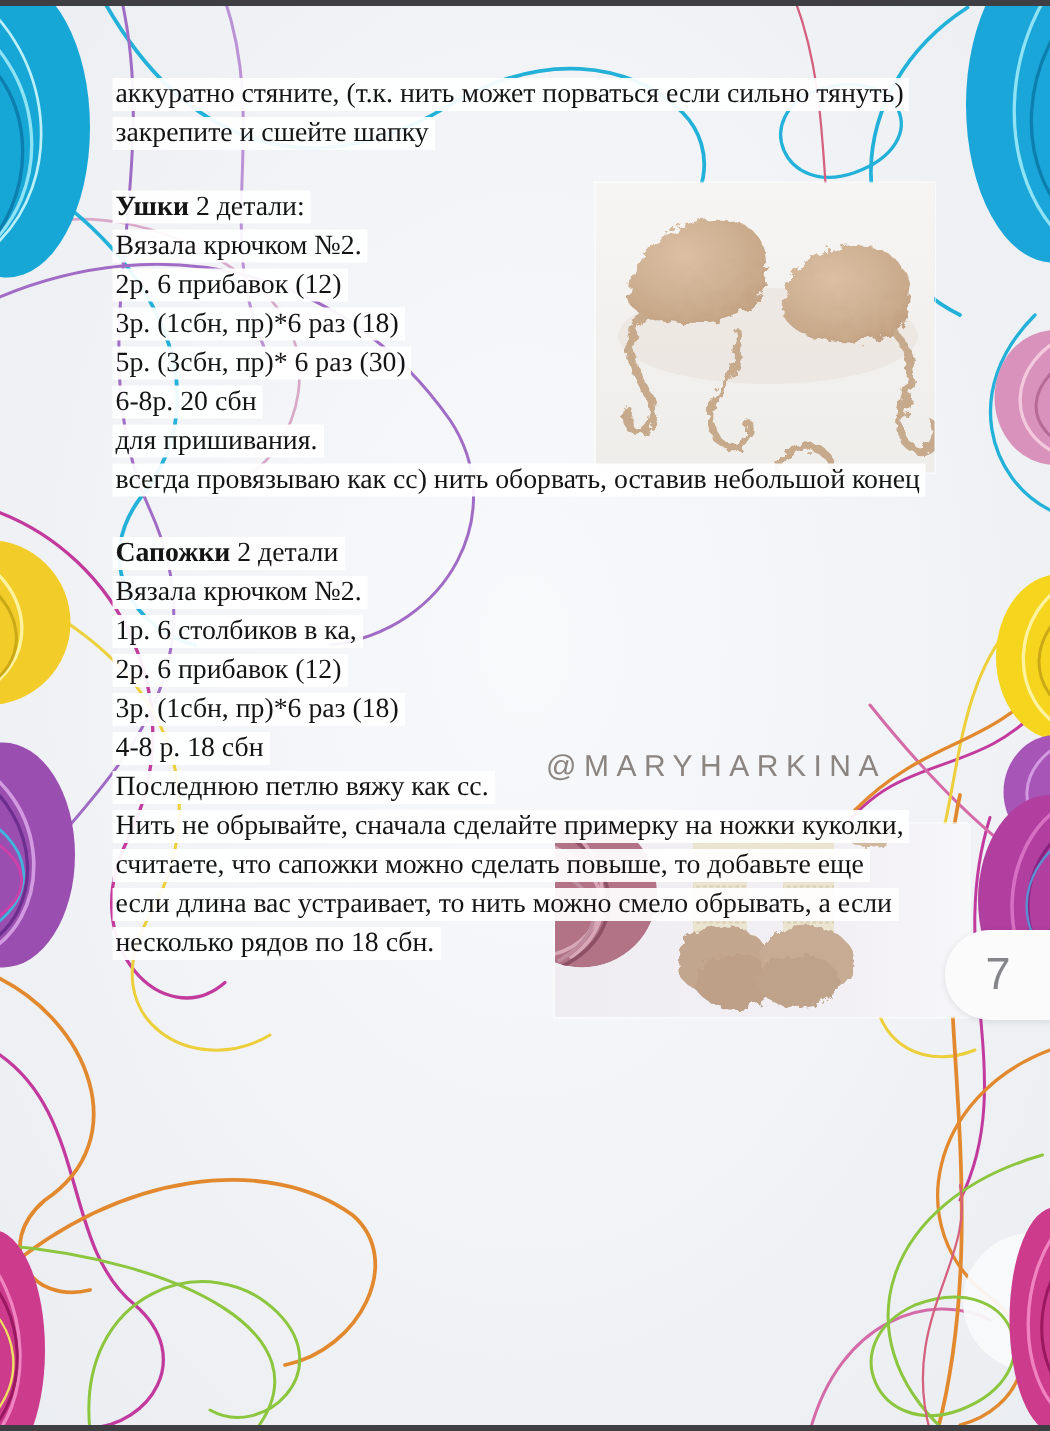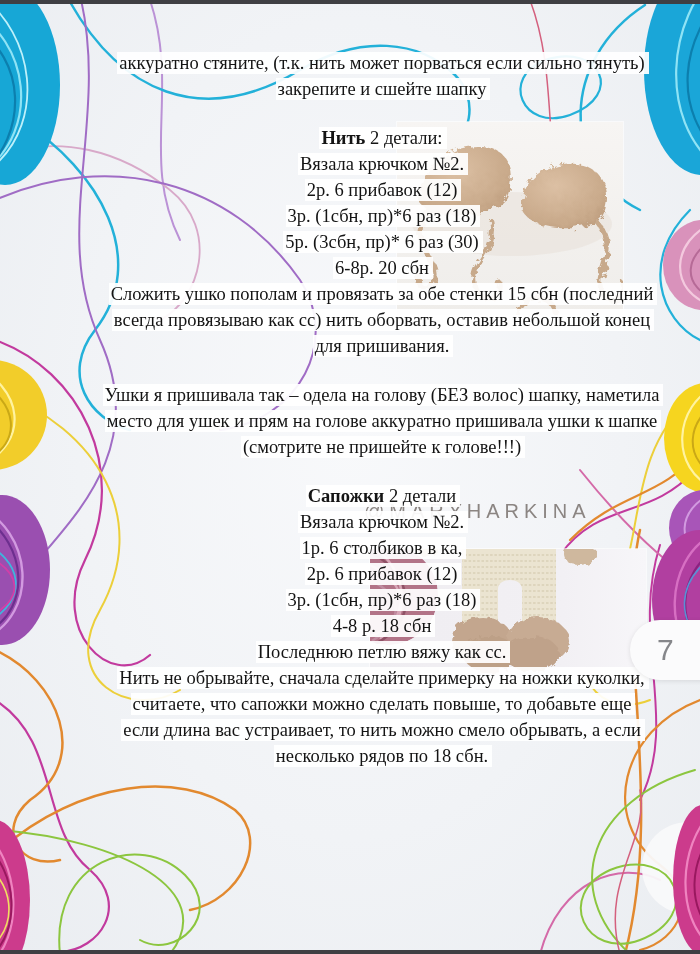--- a/index.html
+++ b/index.html
@@ -6,21 +6,21 @@
   .page{
     position:relative;width:700px;height:954px;overflow:hidden;
     background:radial-gradient(ellipse at 50% 45%, #f8f9fb 0%, #f1f3f6 55%, #eaedf1 100%);
     font-family:"Liberation Serif", serif;
   }
   .edge-strip{position:absolute;left:0;width:700px;background:#3f3f43;z-index:6;}
   .edge-strip.top{top:0;height:4px;}
   .edge-strip.bottom{bottom:0;height:4px;}
   .deco{position:absolute;left:0;top:0;z-index:1;}
   .text-layer{position:absolute;left:75px;top:50px;width:600px;z-index:3;}
-  .para{margin:0 0 23px 16px;text-align:center;}
+  .para{margin:0 0 23px 0;}
   .line{white-space:nowrap;line-height:26px;font-size:18.5px;color:#141414;}
   .line .hl{background:rgba(255,255,255,.93);padding:1px 4px 1px 2px;}
   .line b{font-weight:bold;}
   .photo{position:absolute;z-index:2;box-shadow:0 0 0 1px rgba(255,255,255,.6);}
   .photo svg{display:block;}
   .watermark{
     position:absolute;left:364px;top:500px;z-index:3;
     font-family:"Liberation Sans", sans-serif;font-size:20px;font-weight:500;
     letter-spacing:5px;color:#8b8582;white-space:nowrap;
   }
@@ -223,34 +223,28 @@
   <div class="page-pill">
     <span>7</span>
   </div>
 
   <div class="text-layer">
       <div class="para">
         <div class="line"><span class="hl">аккуратно стяните, (т.к. нить может порваться если сильно тянуть)</span></div>
         <div class="line"><span class="hl">закрепите и сшейте шапку</span></div>
       </div>
       <div class="para">
-        <div class="line"><span class="hl"><b>Нить</b> 2 детали:</span></div>
+        <div class="line"><span class="hl"><b>Ушки</b> 2 детали:</span></div>
         <div class="line"><span class="hl">Вязала крючком №2.</span></div>
         <div class="line"><span class="hl">2р. 6 прибавок (12)</span></div>
         <div class="line"><span class="hl">3р. (1сбн, пр)*6 раз (18)</span></div>
         <div class="line"><span class="hl">5р. (3сбн, пр)* 6 раз (30)</span></div>
         <div class="line"><span class="hl">6-8р. 20 сбн</span></div>
-        <div class="line"><span class="hl">Сложить ушко пополам и провязать за обе стенки 15 сбн (последний</span></div>
+        <div class="line"><span class="hl">для пришивания.</span></div>
         <div class="line"><span class="hl">всегда провязываю как сс) нить оборвать, оставив небольшой конец</span></div>
-        <div class="line"><span class="hl">для пришивания.</span></div>
-      </div>
-      <div class="para">
-        <div class="line"><span class="hl">Ушки я пришивала так – одела на голову (БЕЗ волос) шапку, наметила</span></div>
-        <div class="line"><span class="hl">место для ушек и прям на голове аккуратно пришивала ушки к шапке</span></div>
-        <div class="line"><span class="hl">(смотрите не пришейте к голове!!!)</span></div>
       </div>
       <div class="para">
         <div class="line"><span class="hl"><b>Сапожки</b> 2 детали</span></div>
         <div class="line"><span class="hl">Вязала крючком №2.</span></div>
         <div class="line"><span class="hl">1р. 6 столбиков в ка,</span></div>
         <div class="line"><span class="hl">2р. 6 прибавок (12)</span></div>
         <div class="line"><span class="hl">3р. (1сбн, пр)*6 раз (18)</span></div>
         <div class="line"><span class="hl">4-8 р. 18 сбн</span></div>
         <div class="line"><span class="hl">Последнюю петлю вяжу как сс.</span></div>
         <div class="line"><span class="hl">Нить не обрывайте, сначала сделайте примерку на ножки куколки,</span></div>

